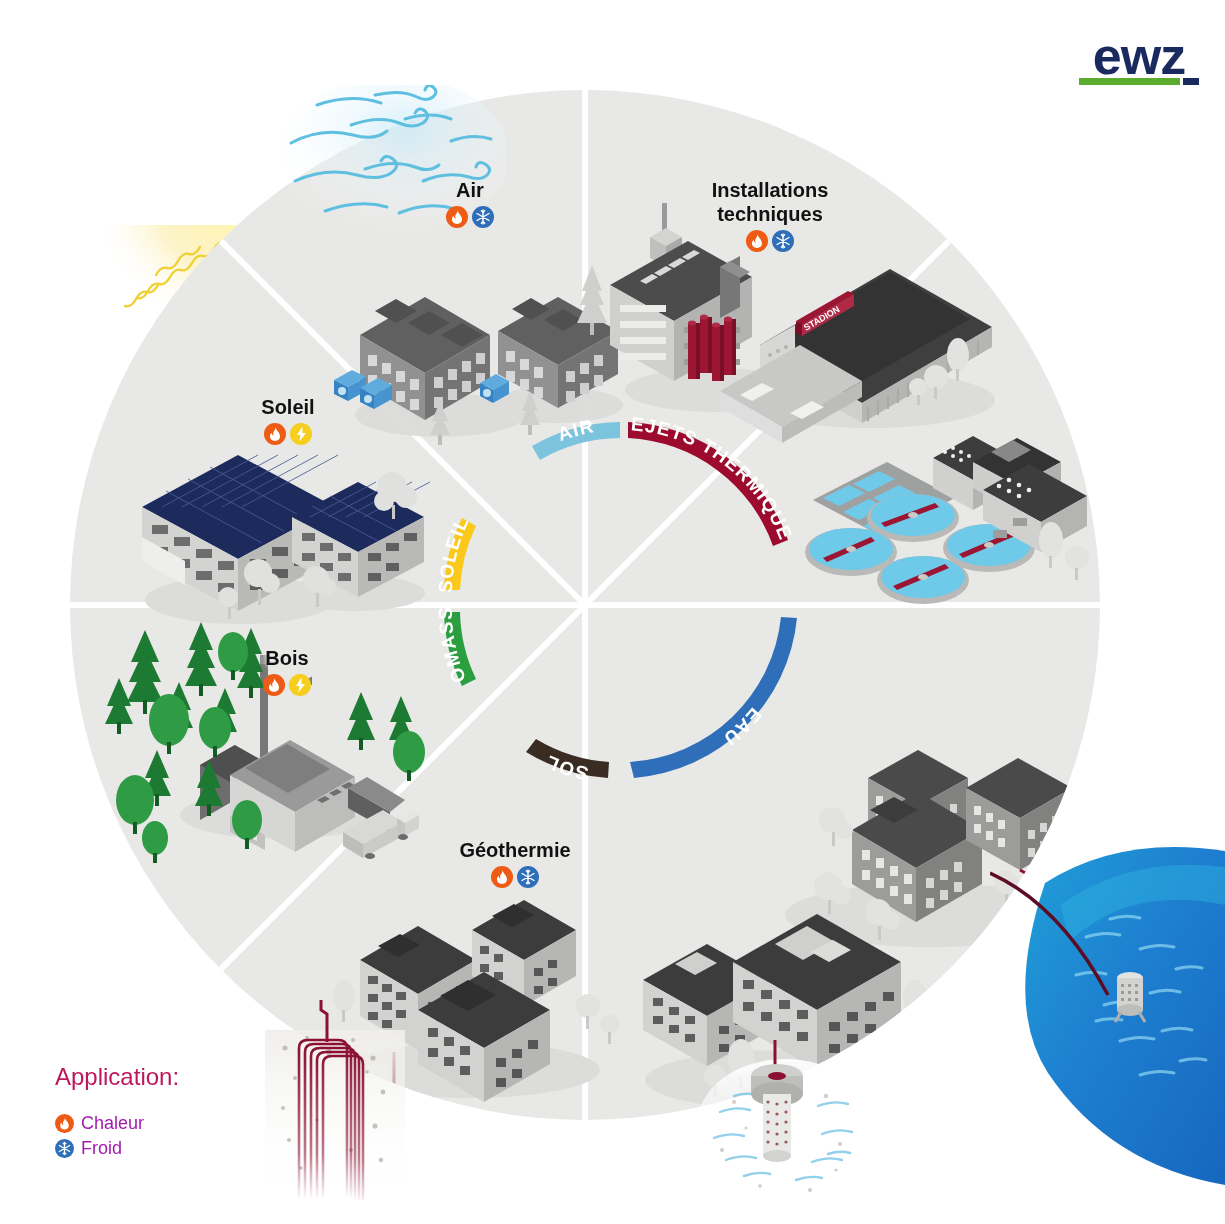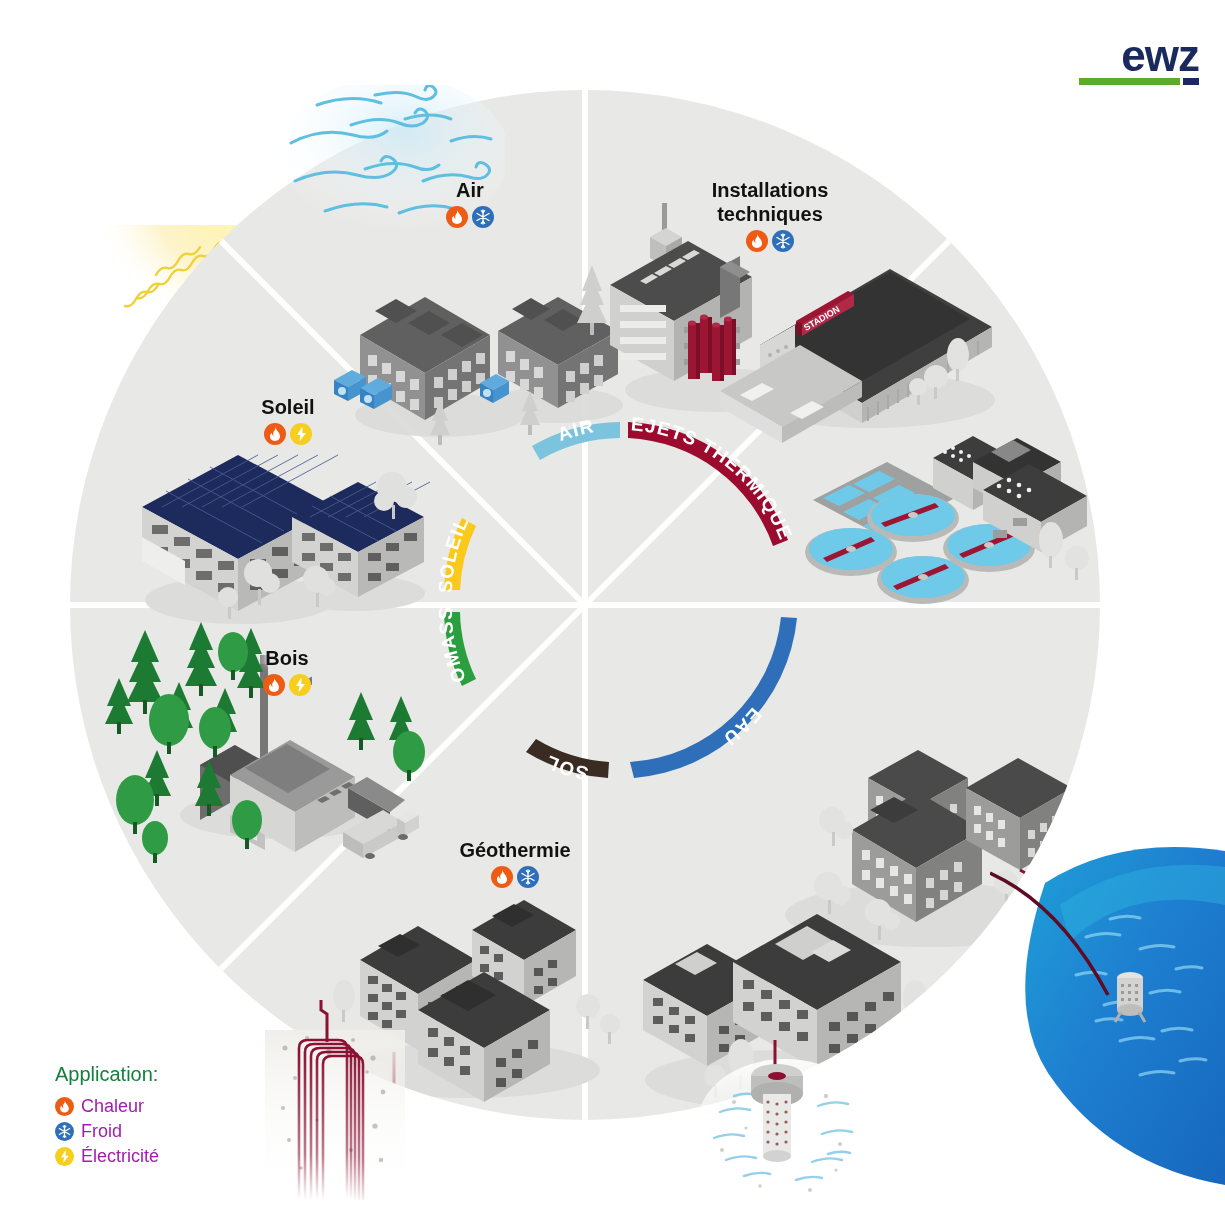--- a/index.html
+++ b/index.html
@@ -9,22 +9,22 @@
     background:#ffffff;
     font-family:"Liberation Sans", sans-serif;
     overflow:hidden;
     position:relative;
   }
   #stage { position:absolute; inset:0; width:1225px; height:1224px; }
 
   
   .logo { position:absolute; right:26px; top:36px; width:120px; height:56px; }
   .logo-word {
-    font-size:44px; font-weight:bold; letter-spacing:-1px;
-    color:#1b2a5e; line-height:40px; text-align:right;
+    font-size:52px; font-weight:bold; letter-spacing:-1px;
+    color:#1b2a5e; line-height:40px; text-align:center;
   }
   .logo-bars { display:flex; gap:3px; margin-top:2px; }
   .logo-bar-green { height:7px; flex:1; background:#5aab2e; }
   .logo-bar-navy  { height:7px; width:16px; background:#1b2a5e; }
 
   
   .disc {
     position:absolute; left:70px; top:90px; width:1030px; height:1030px;
     border-radius:50%; background:#e8e8e6; overflow:hidden;
   }
@@ -62,21 +62,21 @@
 
   .appicon { width:22px; height:22px; border-radius:50%; display:inline-block;
              position:relative; }
   .ic-heat { background:#ee5b14; }
   .ic-cold { background:#2f6fba; }
   .ic-elec { background:#f5ce1e; }
   .appicon svg { position:absolute; left:0; top:0; }
 
   
   .legend { position:absolute; left:55px; top:1063px; width:240px; }
-  .legend-title { font-size:20px; color:#15803d; margin-bottom:8px; }
+  .legend-title { font-size:24px; color:#be185d; margin-bottom:20px; }
   .legend-row { display:flex; align-items:center; gap:7px; height:25px; }
   .legend-row .lbl { font-size:18px; color:#a21caf; }
   .legend .appicon { width:19px; height:19px; }
 
   svg { display:block; }
 </style>
 </head>
 <body>
 
 <div id="stage">
@@ -1128,23 +1128,15 @@
       <span class="appicon ic-cold">
         <svg width="19" height="19" viewBox="0 0 22 22">
             <g stroke="#fff" stroke-width="1.5" stroke-linecap="round">
               <path d="M11 4v14M5 7.5l12 7M17 7.5l-12 7"></path>
               <path d="M11 6.4l-1.6-1.6M11 6.4l1.6-1.6M11 15.6l-1.6 1.6M11 15.6l1.6 1.6"></path>
             </g>
           </svg>
       </span>
       <span class="lbl">Froid</span>
     </div>
-    <div class="legend-row">
-      <span class="appicon ic-elec">
-        <svg width="19" height="19" viewBox="0 0 22 22">
-            <path d="M12.4 3.5L7 12h3.4l-1 6.5L16 10h-3.6z" fill="#fff"></path>
-          </svg>
-      </span>
-      <span class="lbl">Électricité</span>
-    </div>
   </div>
 
 </div>
 
 </body></html>

